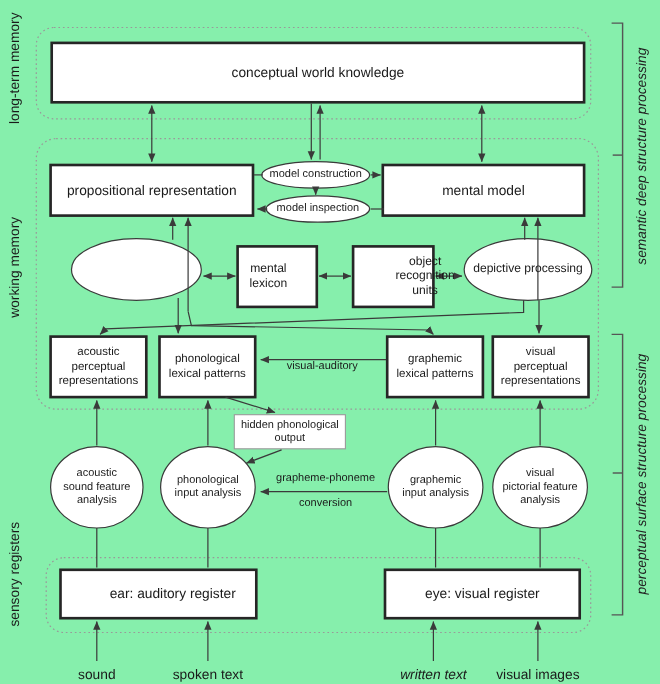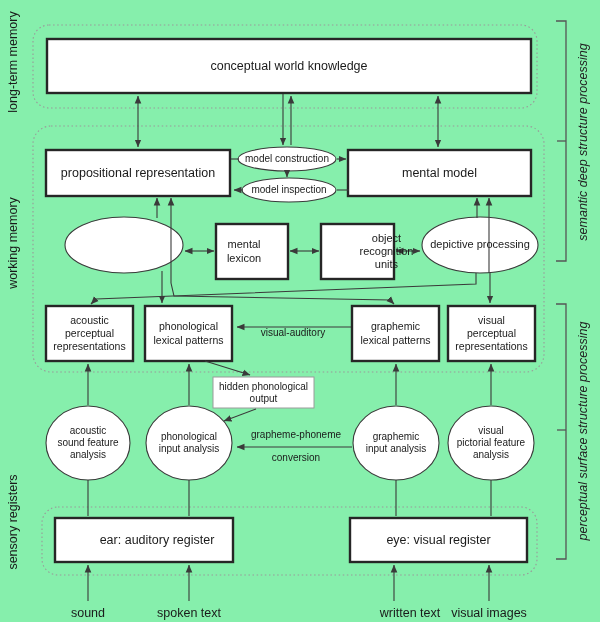--- a/index.html
+++ b/index.html
@@ -148,21 +148,21 @@
   <div class="lbl f10" style="left:448px;top:406px;width:86px;height:74px;">visual
 pictorial feature
 analysis</div>
   <div class="lbl f10" style="left:239px;top:427px;width:114px;height:16px;">grapheme-phoneme</div>
   <div class="lbl f10" style="left:239px;top:450px;width:114px;height:16px;">conversion</div>
   <div class="lbl f13" style="left:55px;top:518px;width:204px;height:44px;">ear: auditory register</div>
   <div class="lbl f13" style="left:350px;top:518px;width:177px;height:44px;">eye: visual register</div>
 
   <div class="lbl f13" style="left:48px;top:605px;width:80px;height:16px;">sound</div>
   <div class="lbl f13" style="left:139px;top:605px;width:100px;height:16px;">spoken text</div>
-  <div class="lbl f13" style="left:360px;top:605px;width:100px;height:16px;">written text</div>
+  <div class="lbl f13" style="left:344px;top:605px;width:100px;height:16px;font-style:italic;">written text</div>
   <div class="lbl f13" style="left:434px;top:605px;width:110px;height:16px;">visual images</div>
 
   <div class="lbl f13 rot" style="left:-57px;top:53px;width:140px;height:18px;">long-term memory</div>
   <div class="lbl f13 rot" style="left:-57px;top:234px;width:140px;height:18px;">working memory</div>
   <div class="lbl f13 rot" style="left:-62px;top:513px;width:150px;height:18px;">sensory registers</div>
   <div class="lbl f13 rot ital" style="left:453px;top:133px;width:260px;height:18px;">semantic deep structure processing</div>
   <div class="lbl f13 rot ital" style="left:438px;top:422px;width:290px;height:18px;">perceptual surface structure processing</div>
 
 </div>
 

